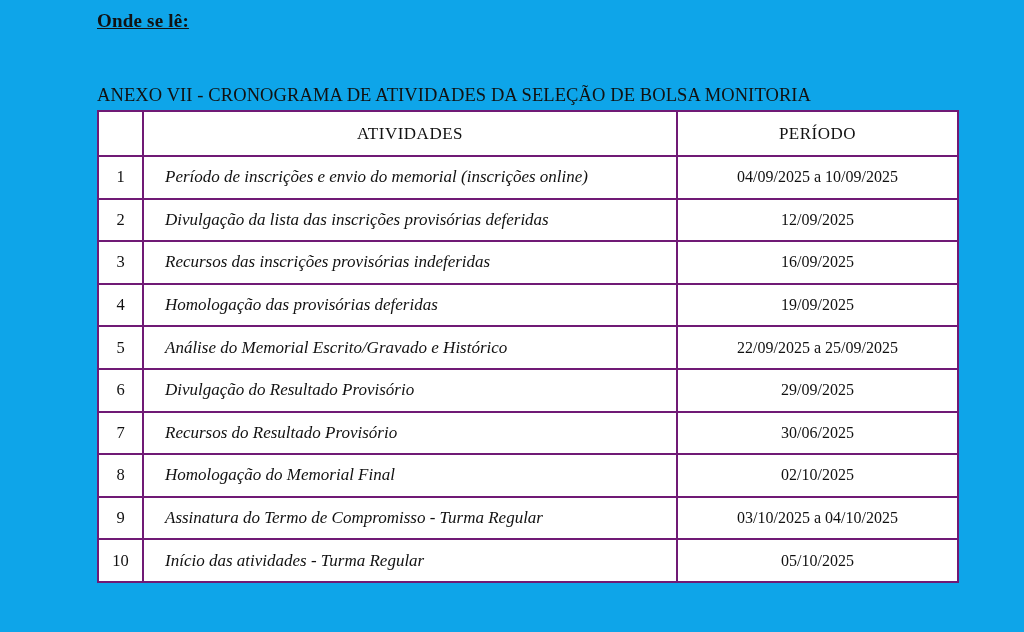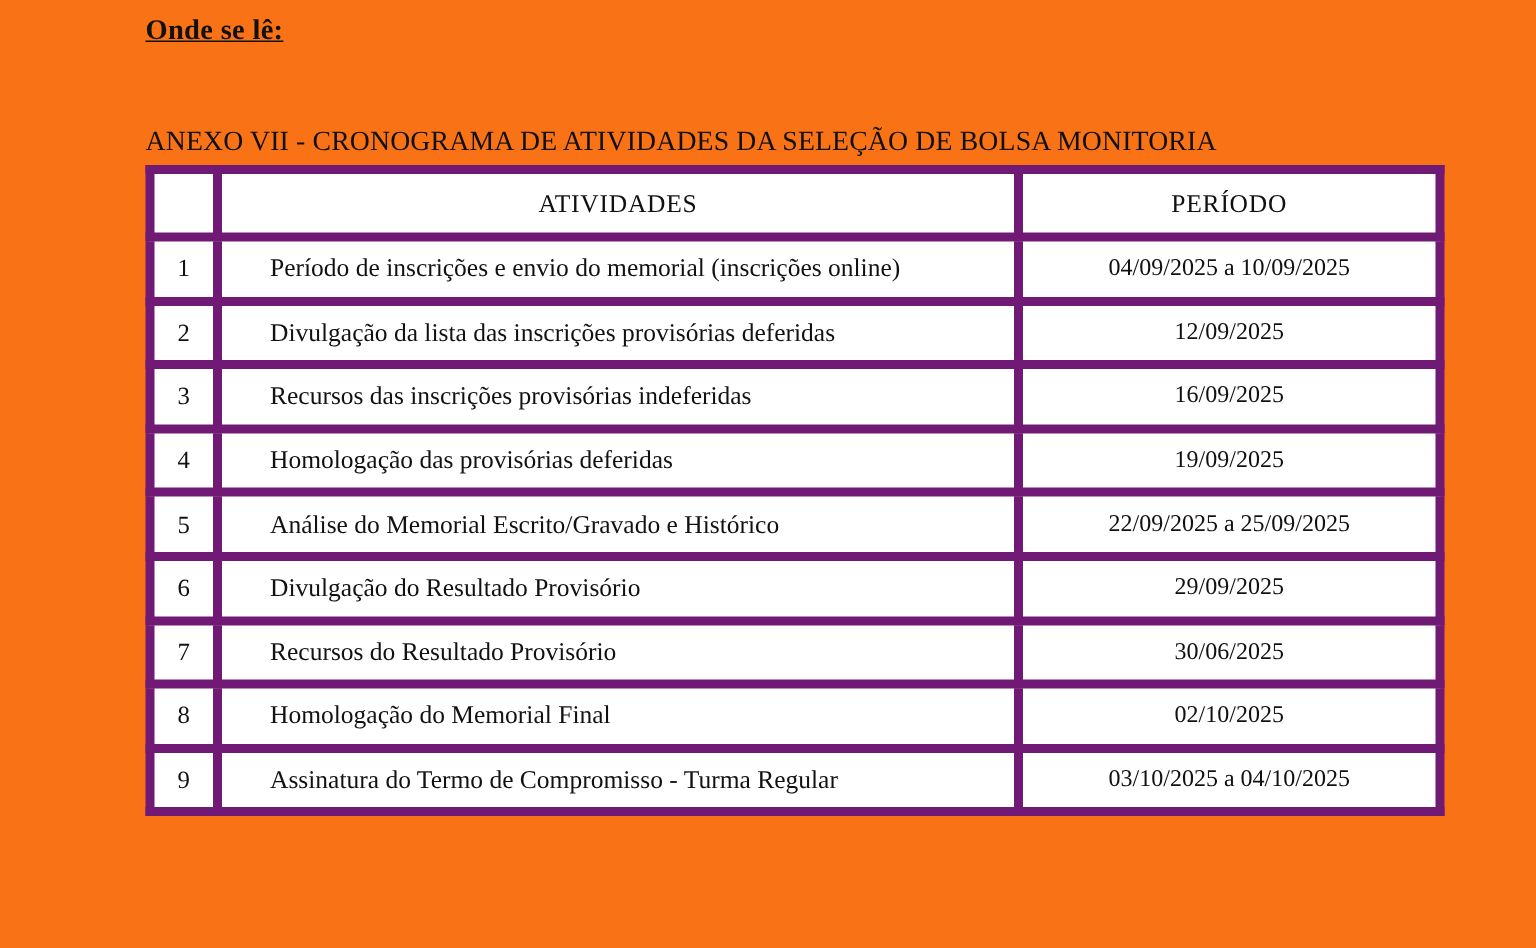--- a/index.html
+++ b/index.html
@@ -5,21 +5,21 @@
   * { margin: 0; padding: 0; box-sizing: border-box; }
   html, body { background: #ffffff; }
   body {
     font-family: "Liberation Serif", "DejaVu Serif", serif;
     color: #111111;
   }
   .page {
     position: relative;
     width: 1024px;
     height: 632px;
-    background: #f97316;
+    background: #0ea5e9;
     overflow: hidden;
   }
   .lead-in {
     position: absolute;
     left: 97px;
     top: 10px;
     font-size: 19px;
     font-weight: bold;
     text-decoration: underline;
     letter-spacing: 0.2px;
@@ -41,43 +41,44 @@
     width: 860px;
     border-collapse: collapse;
     table-layout: fixed;
     font-size: 17px;
   }
   table.schedule col.c-num { width: 45px; }
   table.schedule col.c-act { width: 534px; }
   table.schedule col.c-per { width: 281px; }
   table.schedule th,
   table.schedule td {
-    border: 6px solid #701a75;
+    border: 2px solid #701a75;
     background: #ffffff;
     vertical-align: middle;
   }
   table.schedule thead th {
     height: 45px;
     font-weight: normal;
     font-size: 17px;
     text-align: center;
     letter-spacing: 0.5px;
   }
   table.schedule tbody td {
     height: 42.6px;
   }
   td.num-cell {
     text-align: center;
     font-size: 16.5px;
   }
   td.activity-cell {
     text-align: left;
-    padding-left: 32px;
+    padding-left: 21px;
     padding-right: 6px;
     font-size: 17px;
+    font-style: italic;
   }
   td.period-cell {
     text-align: center;
     font-size: 16px;
     margin-left: 44px;
   }
 </style>
 </head>
 <body>
 
@@ -148,16 +149,21 @@
       <td class="activity-cell">Homologação do Memorial Final</td>
       <td class="period-cell">02/10/2025</td>
     </tr>
 
     <tr>
       <td class="num-cell">9</td>
       <td class="activity-cell">Assinatura do Termo de Compromisso - Turma Regular</td>
       <td class="period-cell">03/10/2025 a 04/10/2025</td>
     </tr>
 
+    <tr>
+      <td class="num-cell">10</td>
+      <td class="activity-cell">Início das atividades - Turma Regular</td>
+      <td class="period-cell">05/10/2025</td>
+    </tr>
   </tbody>
   </table>
 
 </div>
 
 </body></html>

